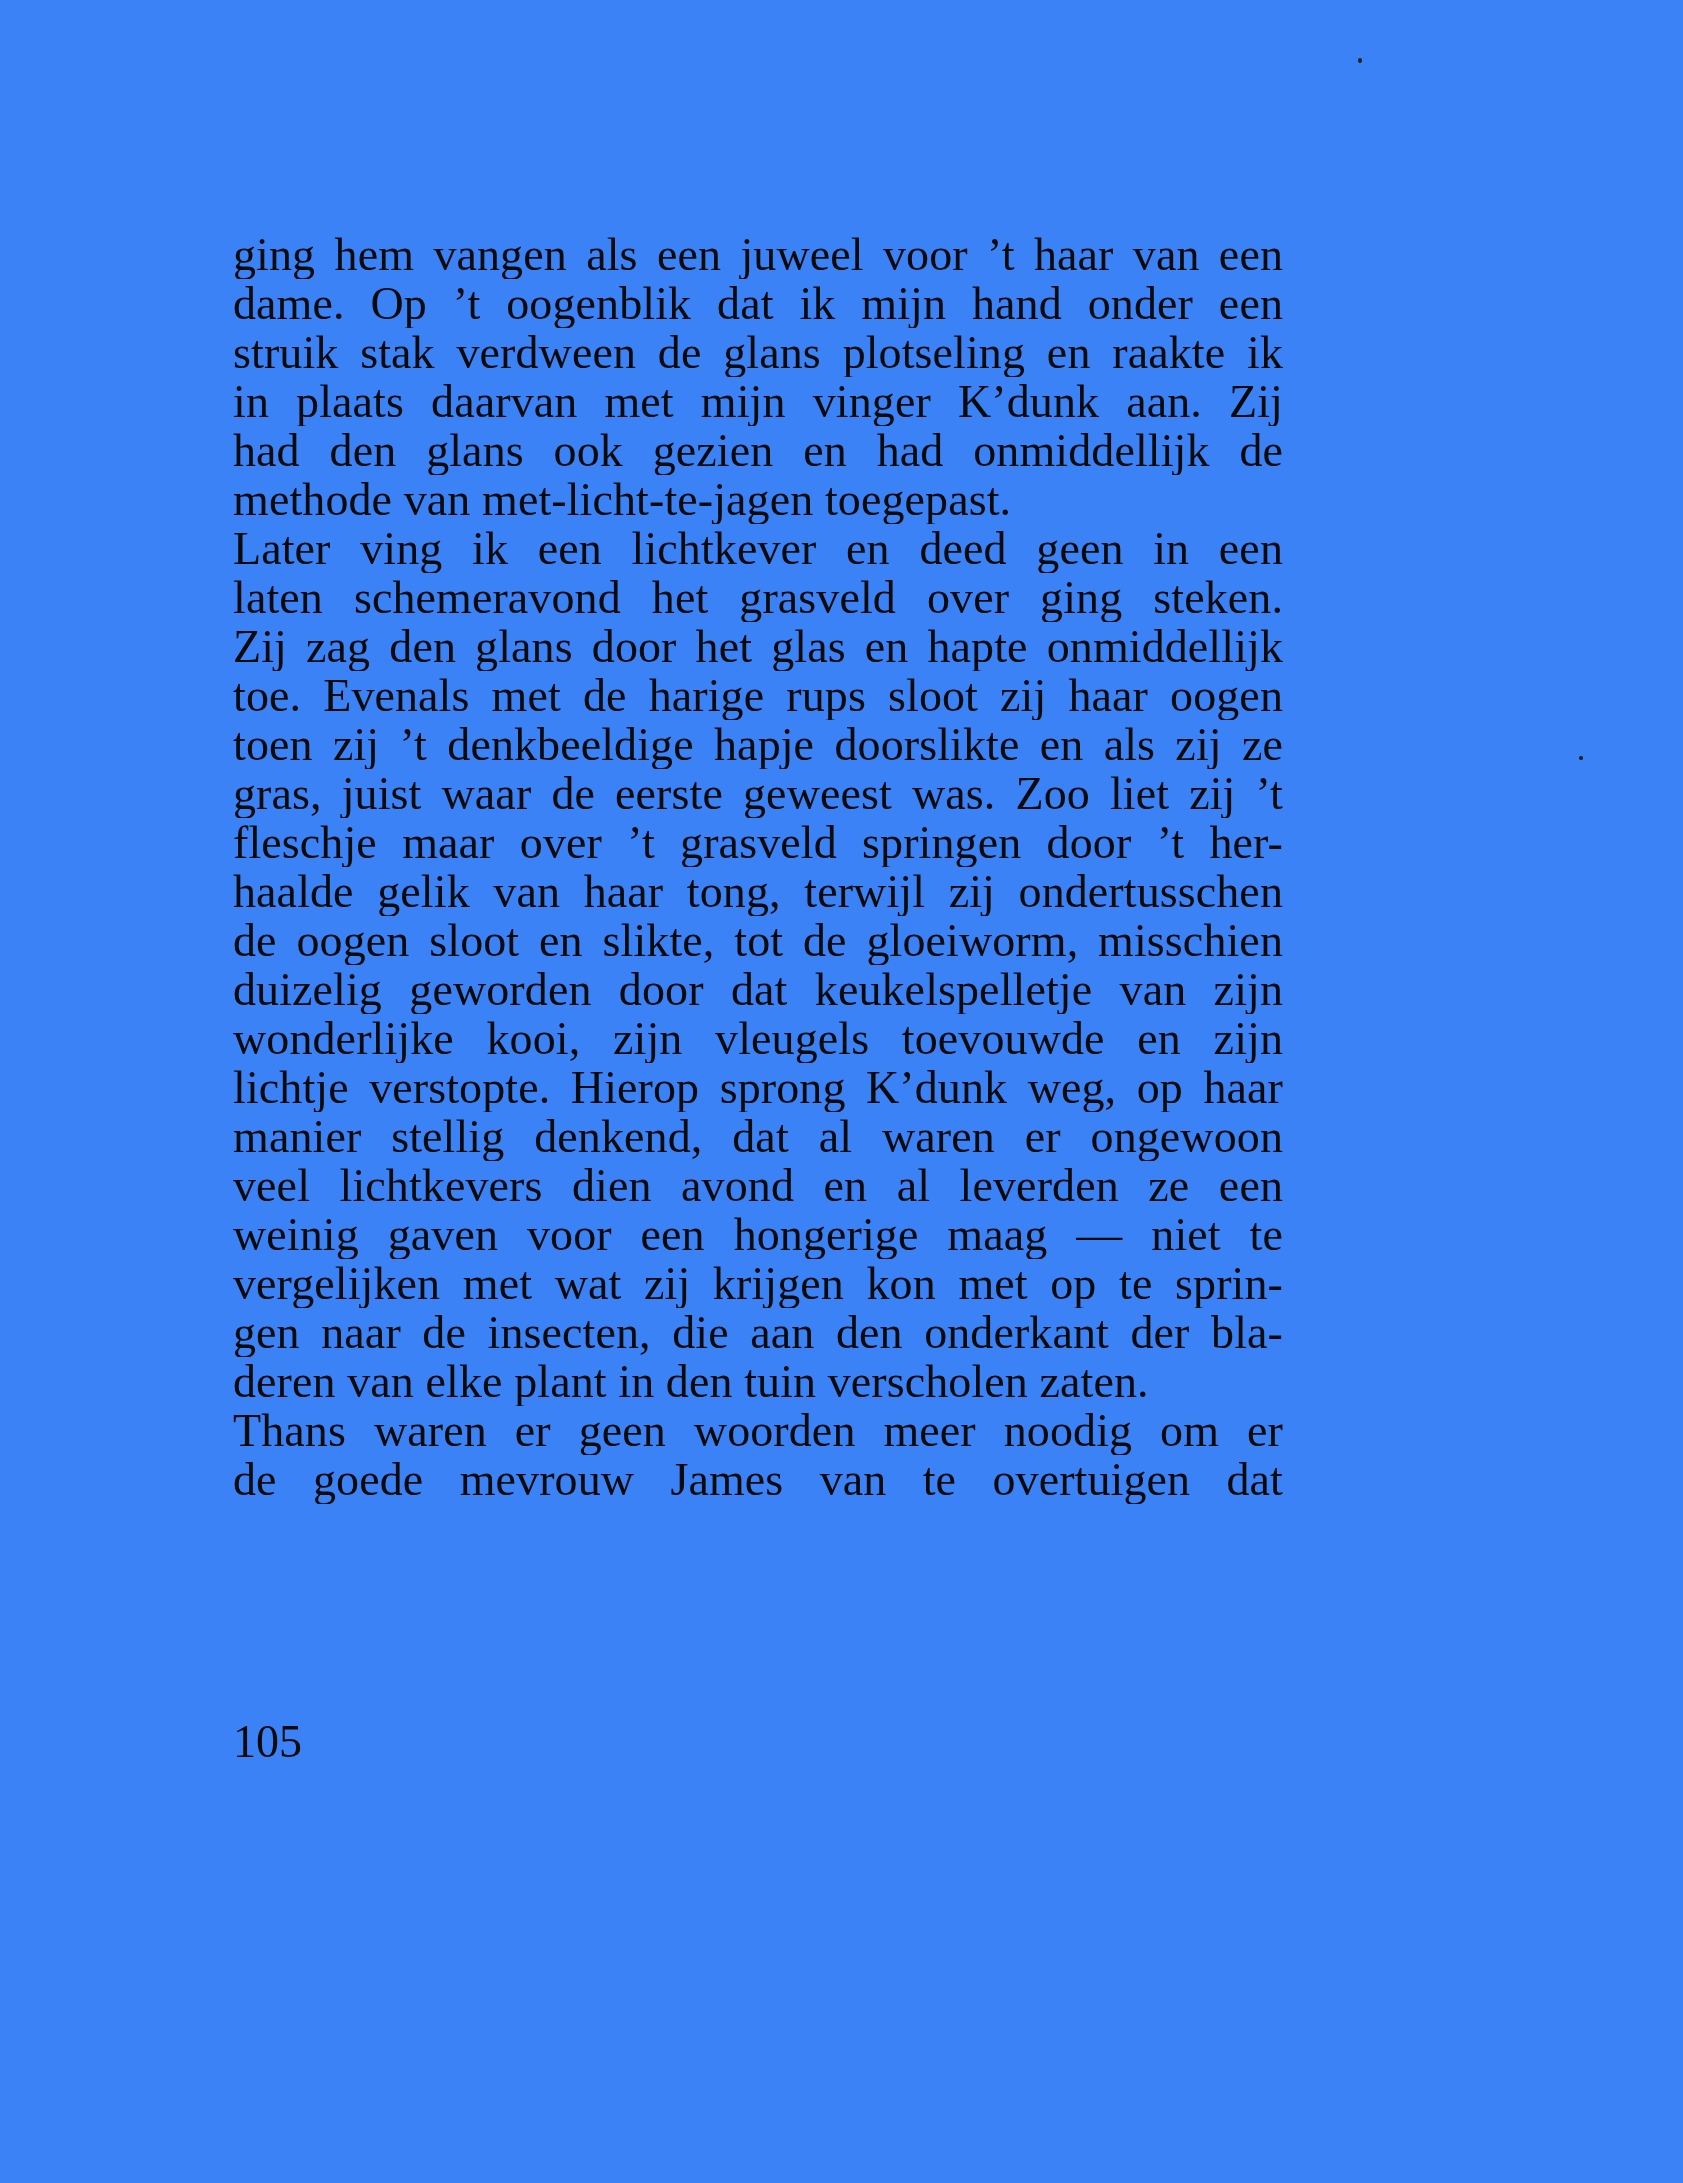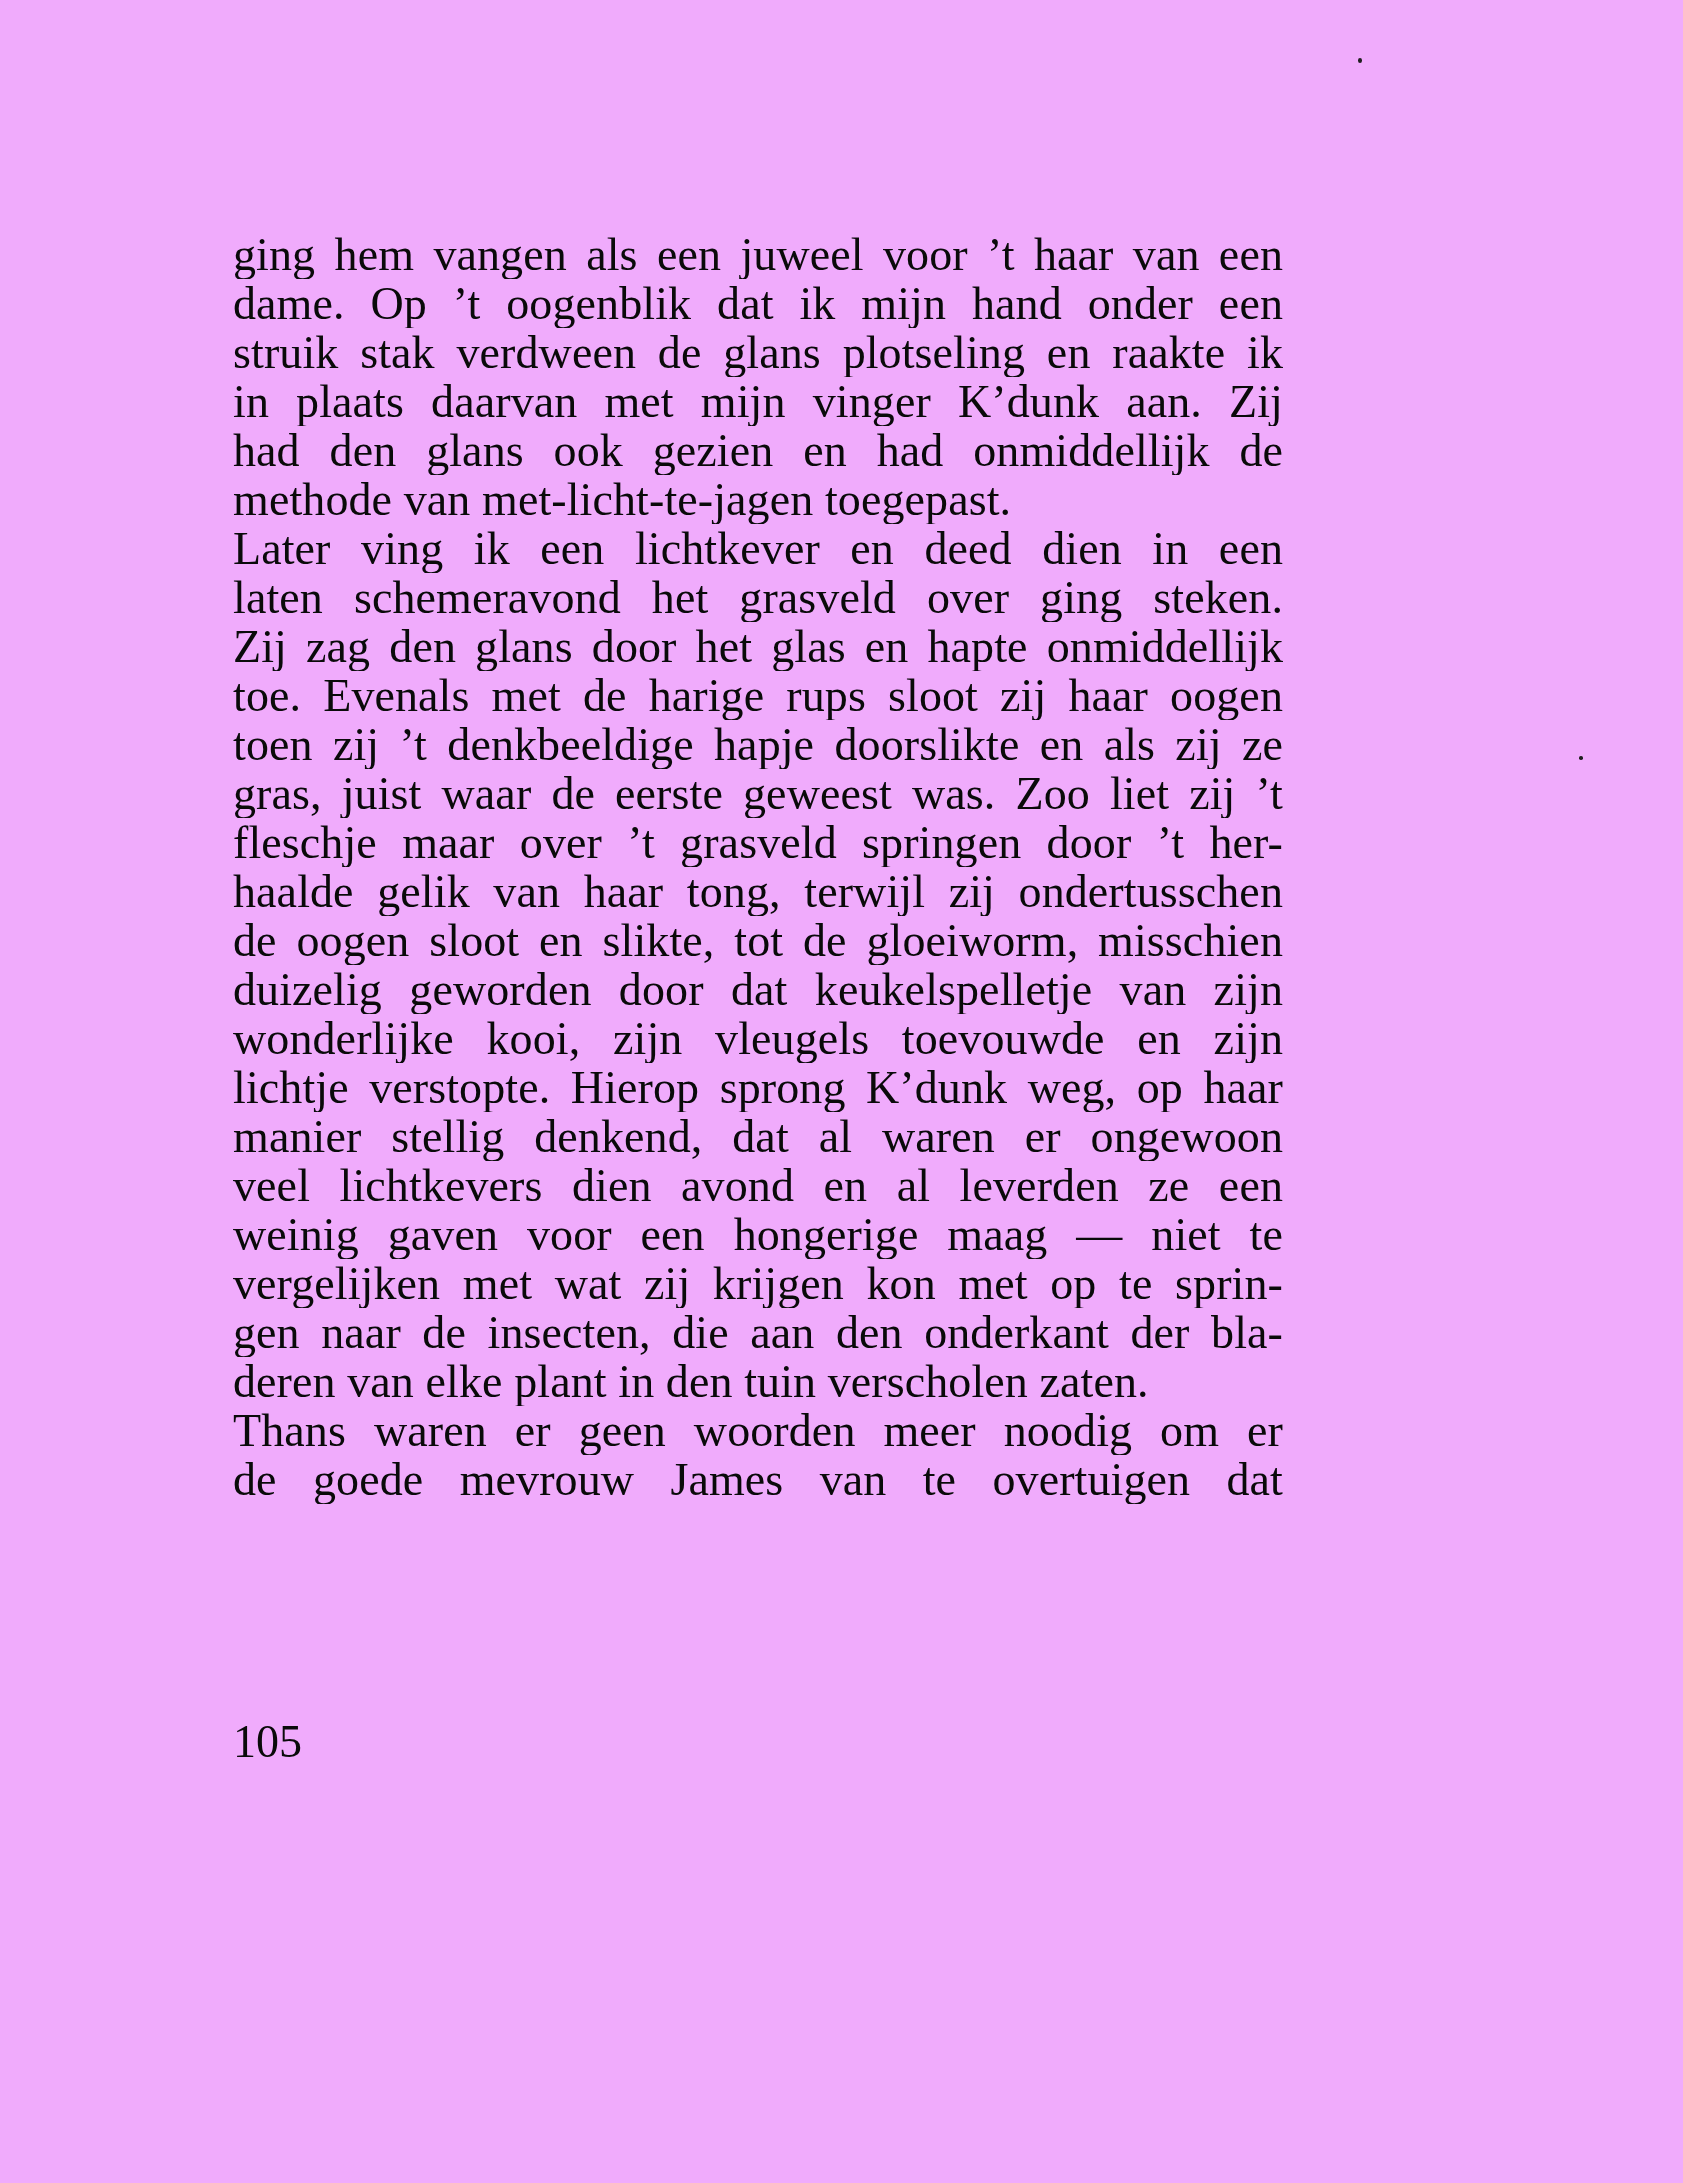--- a/index.html
+++ b/index.html
@@ -9,21 +9,21 @@
   body {
     width: 1683px;
     height: 2183px;
     background: #ffffff;
     position: relative;
     font-family: "Liberation Serif", "DejaVu Serif", serif;
   }
   .page {
     position: absolute;
     inset: 0;
-    background: #f0abfc;
+    background: #3b82f6;
     overflow: hidden;
   }
   .text-block {
     position: absolute;
     left: 233px;
     top: 230px;
     width: 1050px;
     color: #0a0a0a;
   }
   .paragraph {
@@ -80,21 +80,21 @@
   <main id="text-block" class="text-block">
       <div class="paragraph">
         <div class="line">ging hem vangen als een juweel voor ’t haar van een</div>
         <div class="line">dame. Op ’t oogenblik dat ik mijn hand onder een</div>
         <div class="line">struik stak verdween de glans plotseling en raakte ik</div>
         <div class="line">in plaats daarvan met mijn vinger K’dunk aan. Zij</div>
         <div class="line">had den glans ook gezien en had onmiddellijk de</div>
         <div class="line line-end">methode van met-licht-te-jagen toegepast.</div>
       </div>
       <div class="paragraph">
-        <div class="line">Later ving ik een lichtkever en deed dien in een</div>
+        <div class="line">Later ving ik een lichtkever en deed geen in een</div>
         <div class="line">laten schemeravond het grasveld over ging steken.</div>
         <div class="line">Zij zag den glans door het glas en hapte onmiddellijk</div>
         <div class="line">toe. Evenals met de harige rups sloot zij haar oogen</div>
         <div class="line">toen zij ’t denkbeeldige hapje doorslikte en als zij ze</div>
         <div class="line">gras, juist waar de eerste geweest was. Zoo liet zij ’t</div>
         <div class="line">fleschje maar over ’t grasveld springen door ’t her-</div>
         <div class="line">haalde gelik van haar tong, terwijl zij ondertusschen</div>
         <div class="line">de oogen sloot en slikte, tot de gloeiworm, misschien</div>
         <div class="line">duizelig geworden door dat keukelspelletje van zijn</div>
         <div class="line">wonderlijke kooi, zijn vleugels toevouwde en zijn</div>

